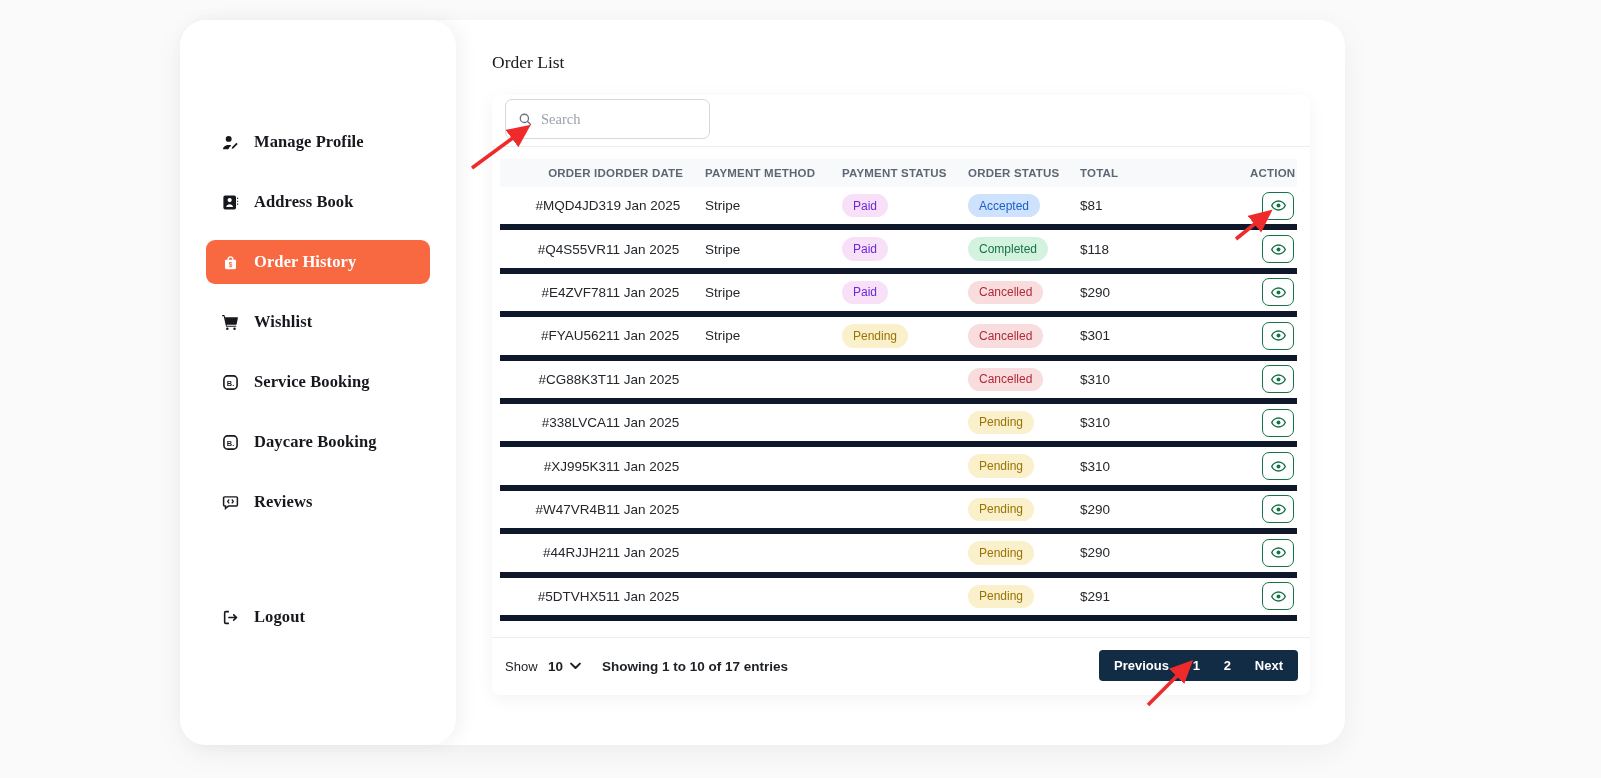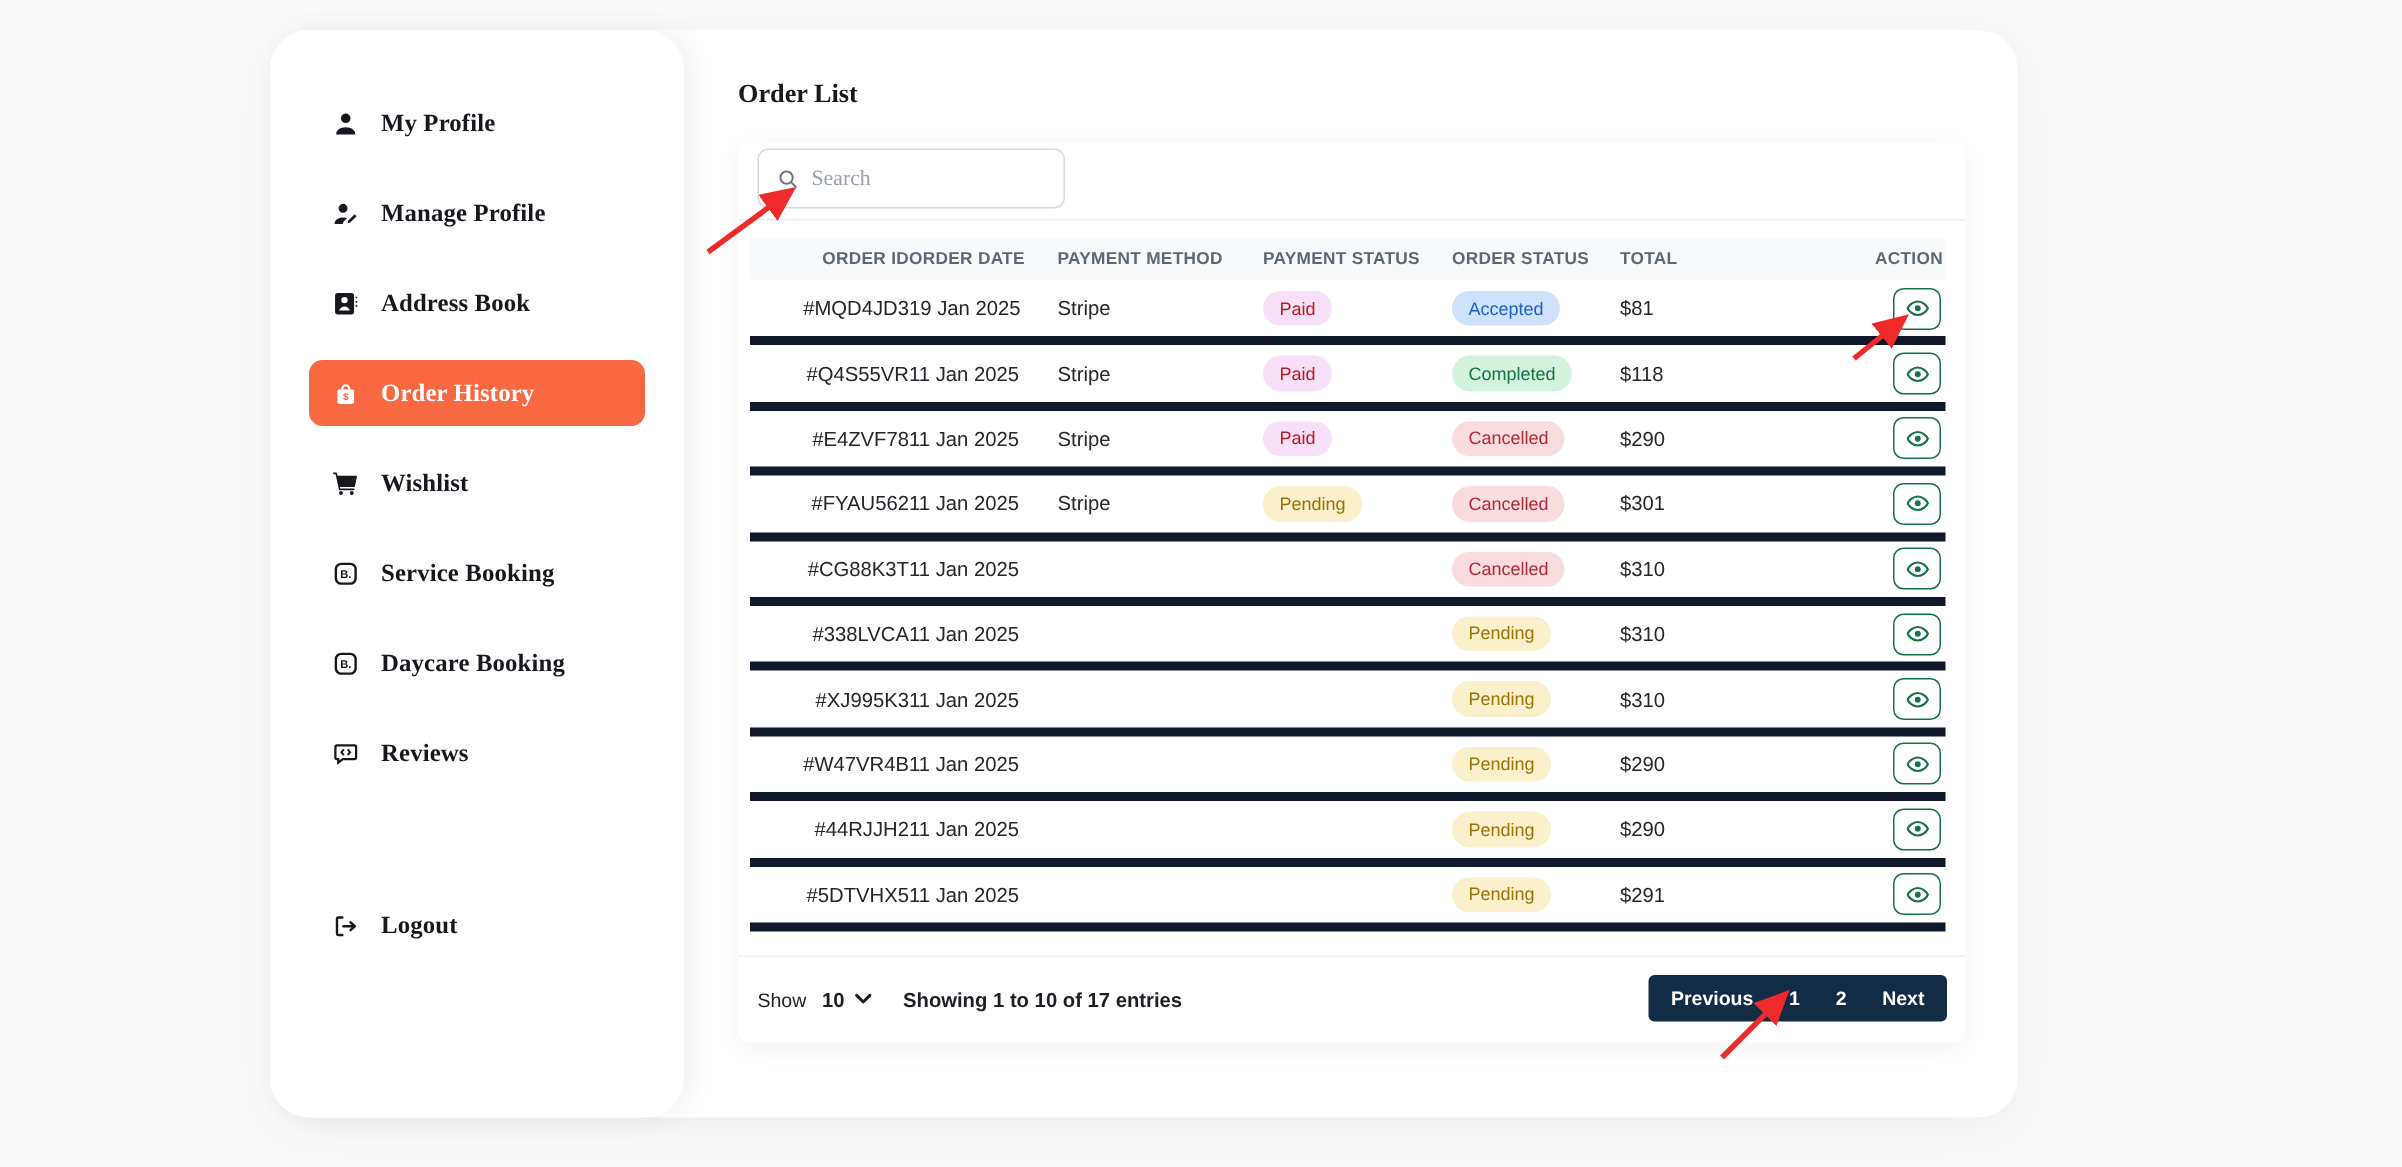--- a/index.html
+++ b/index.html
@@ -36,21 +36,21 @@
     font-size:16.5px; font-weight:600; letter-spacing:.1px;
   }
   .nav-item.active {
     left:26px; width:224px; border-radius:9px;
     background:#f96941; color:#ffffff; padding-left:16px;
   }
   
   .page-title {
     position:absolute; left:492px; top:52px;
     font-family:"Liberation Serif","DejaVu Serif",serif;
-    font-size:17.5px; font-weight:700; color:#17191d;text-align:right;
+    font-size:17.5px; font-weight:400; color:#17191d;text-align:right;
   }
   .content-card {
     position:absolute; left:492px; top:95px; width:818px; height:600px;
     background:#ffffff; border-radius:8px;
     box-shadow:0 4px 18px rgba(0,0,0,.05);
     z-index:2;
   }
   .search-wrap {
     position:absolute; left:13px; top:4px; width:205px; height:40px;
     border:1px solid #d8d8d8; border-radius:7px;
@@ -78,21 +78,21 @@
     font-size:11.5px; font-weight:700; color:#5d6773; letter-spacing:.2px;
   }
   .thead .cell:first-child, .trow .cell:first-child { padding-left:10px;text-align:right; }
   .thead .cell:last-child { text-align:right; padding-right:4px; }
   .trow { height:43.4px; border-bottom:6px solid #0f172a; font-size:13.5px; color:#23272b; }
   .trow .cell:last-child { display:flex; justify-content:flex-end; padding-right:3px; }
   .badge {
     display:inline-block; padding:4.5px 11px; border-radius:999px;
     font-size:12px; font-weight:500; line-height:1.2;
   }
-  .badge.paid      { background:#f8e1f8; color:#b91c1c; }
+  .badge.paid      { background:#f8e1f8; color:#6d28d9; }
   .badge.pending   { background:#faf0cb; color:#997404; }
   .badge.accepted  { background:#cfe2fd; color:#1c5fc9; }
   .badge.completed { background:#d4f3df; color:#157347; }
   .badge.cancelled { background:#f9dcde; color:#b02a37; }
   .eye-btn {
     width:32px; height:28px; background:#fff;
     border:1.6px solid #157347; border-radius:7px;
     display:flex; align-items:center; justify-content:center;
     cursor:pointer;
   }
@@ -125,28 +125,20 @@
   <marker id="ah" markerWidth="7" markerHeight="7" refX="4.5" refY="3" orient="auto">
     <path d="M0 0 L6.5 3 L0 6 Z" fill="#ee2b2a"></path>
   </marker>
 </defs>
   </svg>
 
 <div class="shell"></div>
 
 <div class="sidebar">
 
-  <div class="nav-item" style="top:40px">
-    <span class="icn">
-      <svg viewBox="0 0 16 16" width="17" height="17" fill="currentColor">
-          <path d="M8 7.6a3 3 0 1 0 0-6 3 3 0 0 0 0 6Zm-6 6.9c0-2.5 2.6-4.3 6-4.3s6 1.8 6 4.3v.2H2v-.2Z"></path>
-        </svg>
-    </span>
-    <span class="lbl">My Profile</span>
-  </div>
 
   <div class="nav-item" style="top:100px">
     <span class="icn">
       <svg viewBox="0 0 16 16" width="17" height="17" fill="currentColor">
           <path d="M6.3 7.4a2.8 2.8 0 1 0 0-5.6 2.8 2.8 0 0 0 0 5.6Zm-5.3 7c0-2.3 2.4-4 5.3-4 .9 0 1.8.1 2.5.4l-2.2 2.2-.5 1.4H1Z"></path>
           <path d="M13.6 8.3l1.2 1.2-4 4-1.7.5.5-1.7 4-4Z"></path>
         </svg>
     </span>
     <span class="lbl">Manage Profile</span>
   </div>

